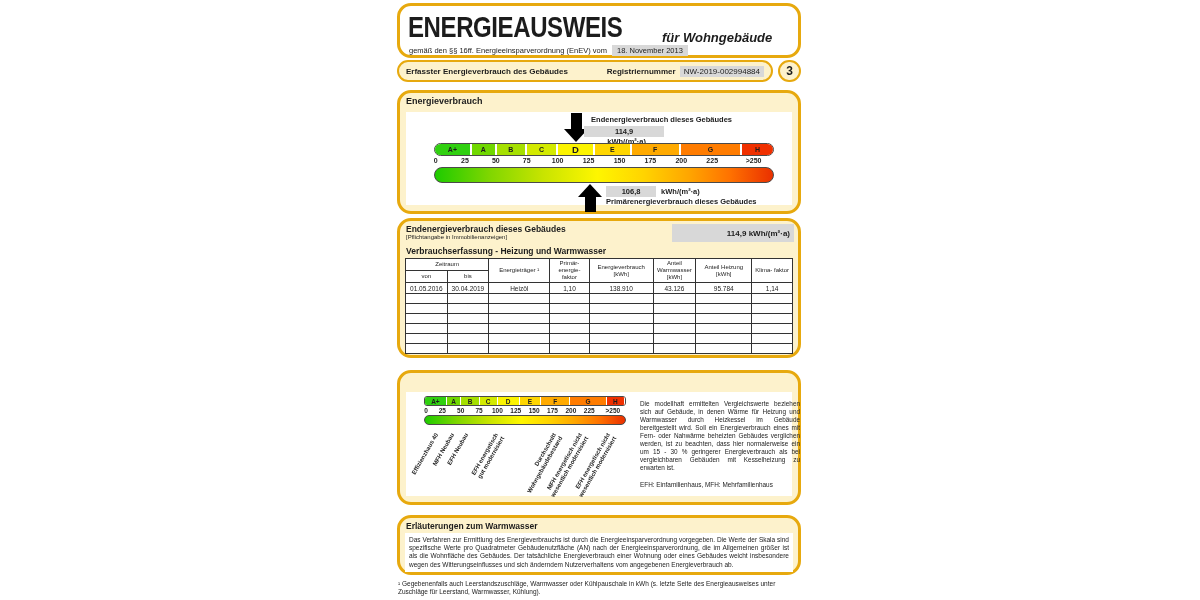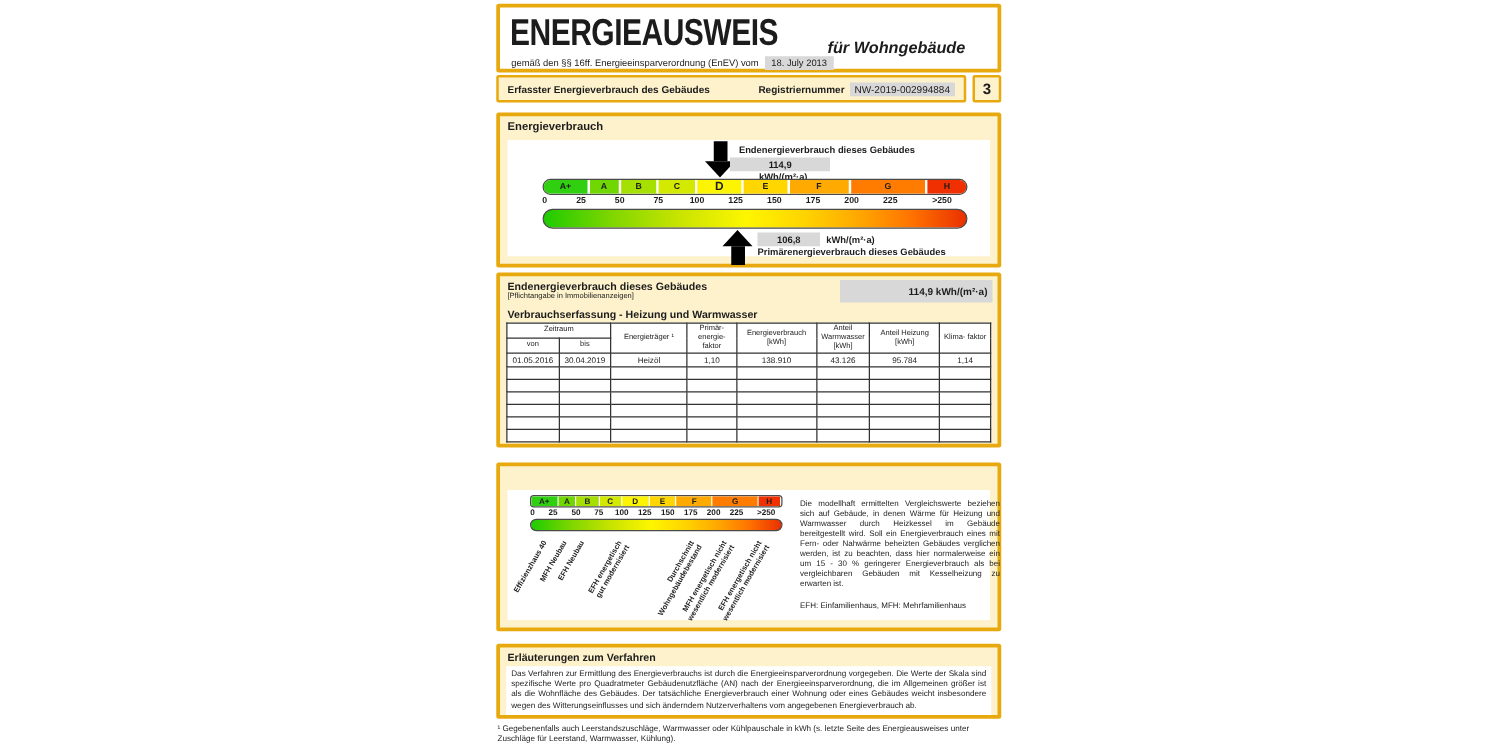--- a/index.html
+++ b/index.html
@@ -1,19 +1,19 @@
 <!DOCTYPE html>
 <html><head>
 <meta charset="utf-8">
 <style>
   * { box-sizing: border-box; margin: 0; padding: 0; }
   html,body { width:1200px; height:600px; background:#fff; overflow:hidden;
     font-family:"Liberation Sans", sans-serif; color:#1c1c1c; }
   .doc { position:absolute; left:396px; top:0; width:408px; height:600px; }
-  .goldbox { position:absolute; border:3px solid #e7a90e; background:#fdf2cc; border-radius:2px; }
+  .goldbox { position:absolute; border:3px solid #e7a90e; background:#fdf2cc; border-radius:14px; }
   .box-title { font-size:9px; font-weight:bold; padding:3px 6px 1px; }
 
   
   .title-box { top:3px; left:1px; width:404px; height:55px; background:#fff; padding:4px 8px 2px; }
   .main-title { display:inline-block; font-size:30px; font-weight:bold; transform:scaleX(0.80); transform-origin:0 50%; white-space:nowrap; letter-spacing:-0.5px; }
   .sub-title { position:absolute; left:262px; top:24px; font-size:13px; font-weight:bold;font-style:italic; }
   .law-line { position:absolute; left:9px; top:39px; font-size:7.5px; }
   .law-date { display:inline-block; background:#d8d8d8; padding:1px 5px; margin-left:3px; }
   .subheader { top:60px; left:1px; width:376px; height:22px; border-width:2px; display:flex; align-items:center; justify-content:space-between; padding:0 7px; }
   .subheader .lbl { font-size:8px; font-weight:bold; }
@@ -79,21 +79,21 @@
 </head>
 <body>
 
 <div class="doc">
 
   <div class="goldbox title-box">
     <span class="main-title">ENERGIEAUSWEIS</span>
     <span class="sub-title">für Wohngebäude</span>
     <div class="law-line">
       <span>gemäß den §§ 16ff. Energieeinsparverordnung (EnEV) vom</span>
-      <span class="law-date">18. July 2013</span>
+      <span class="law-date">18. November 2013</span>
     </div>
   </div>
 
   <div class="goldbox subheader">
     <span class="lbl">Erfasster Energieverbrauch des Gebäudes</span>
     <span class="reg">
       <b>Registriernummer</b>
       <span class="v">NW-2019-002994884</span>
     </span>
   </div>
@@ -304,19 +304,19 @@
         <span class="ref-lbl" style="left:112px; width:70px;">EFH energetisch nicht wesentlich modernisiert</span>
       </div>
       <div class="vg-text">
         <p>Die modellhaft ermittelten Vergleichswerte beziehen sich auf Gebäude, in denen Wärme für Heizung und Warmwasser durch Heizkessel im Gebäude bereitgestellt wird. Soll ein Energieverbrauch eines mit Fern- oder Nahwärme beheizten Gebäudes verglichen werden, ist zu beachten, dass hier normalerweise ein um 15 - 30 % geringerer Energieverbrauch als bei vergleichbaren Gebäuden mit Kesselheizung zu erwarten ist.</p>
         <p class="vg-abbr">EFH: Einfamilienhaus, MFH: Mehrfamilienhaus</p>
       </div>
     </div>
   </div>
 
   <div class="goldbox er-box">
-    <div class="box-title" style="font-size:8.5px;">Erläuterungen zum Verfahren</div>
+    <div class="box-title" style="font-size:8.5px;">Erläuterungen zum Warmwasser</div>
     <div class="er-body">Das Verfahren zur Ermittlung des Energieverbrauchs ist durch die Energieeinsparverordnung vorgegeben. Die Werte der Skala sind spezifische Werte pro Quadratmeter Gebäudenutzfläche (AN) nach der Energieeinsparverordnung, die im Allgemeinen größer ist als die Wohnfläche des Gebäudes. Der tatsächliche Energieverbrauch einer Wohnung oder eines Gebäudes weicht insbesondere wegen des Witterungseinflusses und sich änderndem Nutzerverhaltens vom angegebenen Energieverbrauch ab.</div>
   </div>
 
   <div class="footnote">¹ Gegebenenfalls auch Leerstandszuschläge, Warmwasser oder Kühlpauschale in kWh (s. letzte Seite des Energieausweises unter Zuschläge für Leerstand, Warmwasser, Kühlung).</div>
 
 </div>
 
 </body></html>

